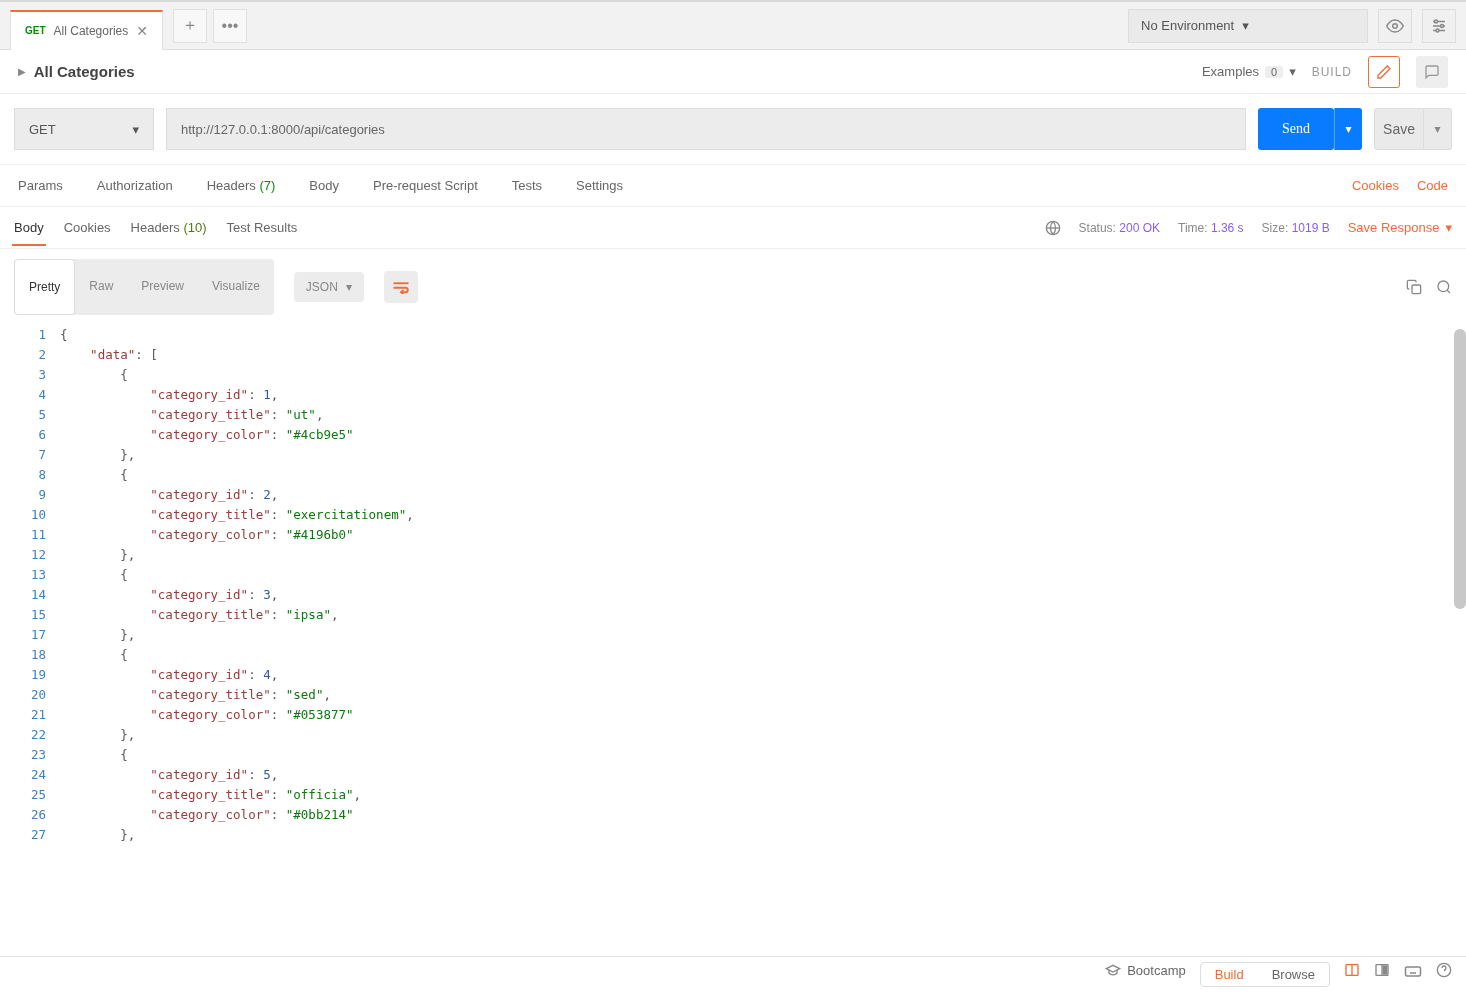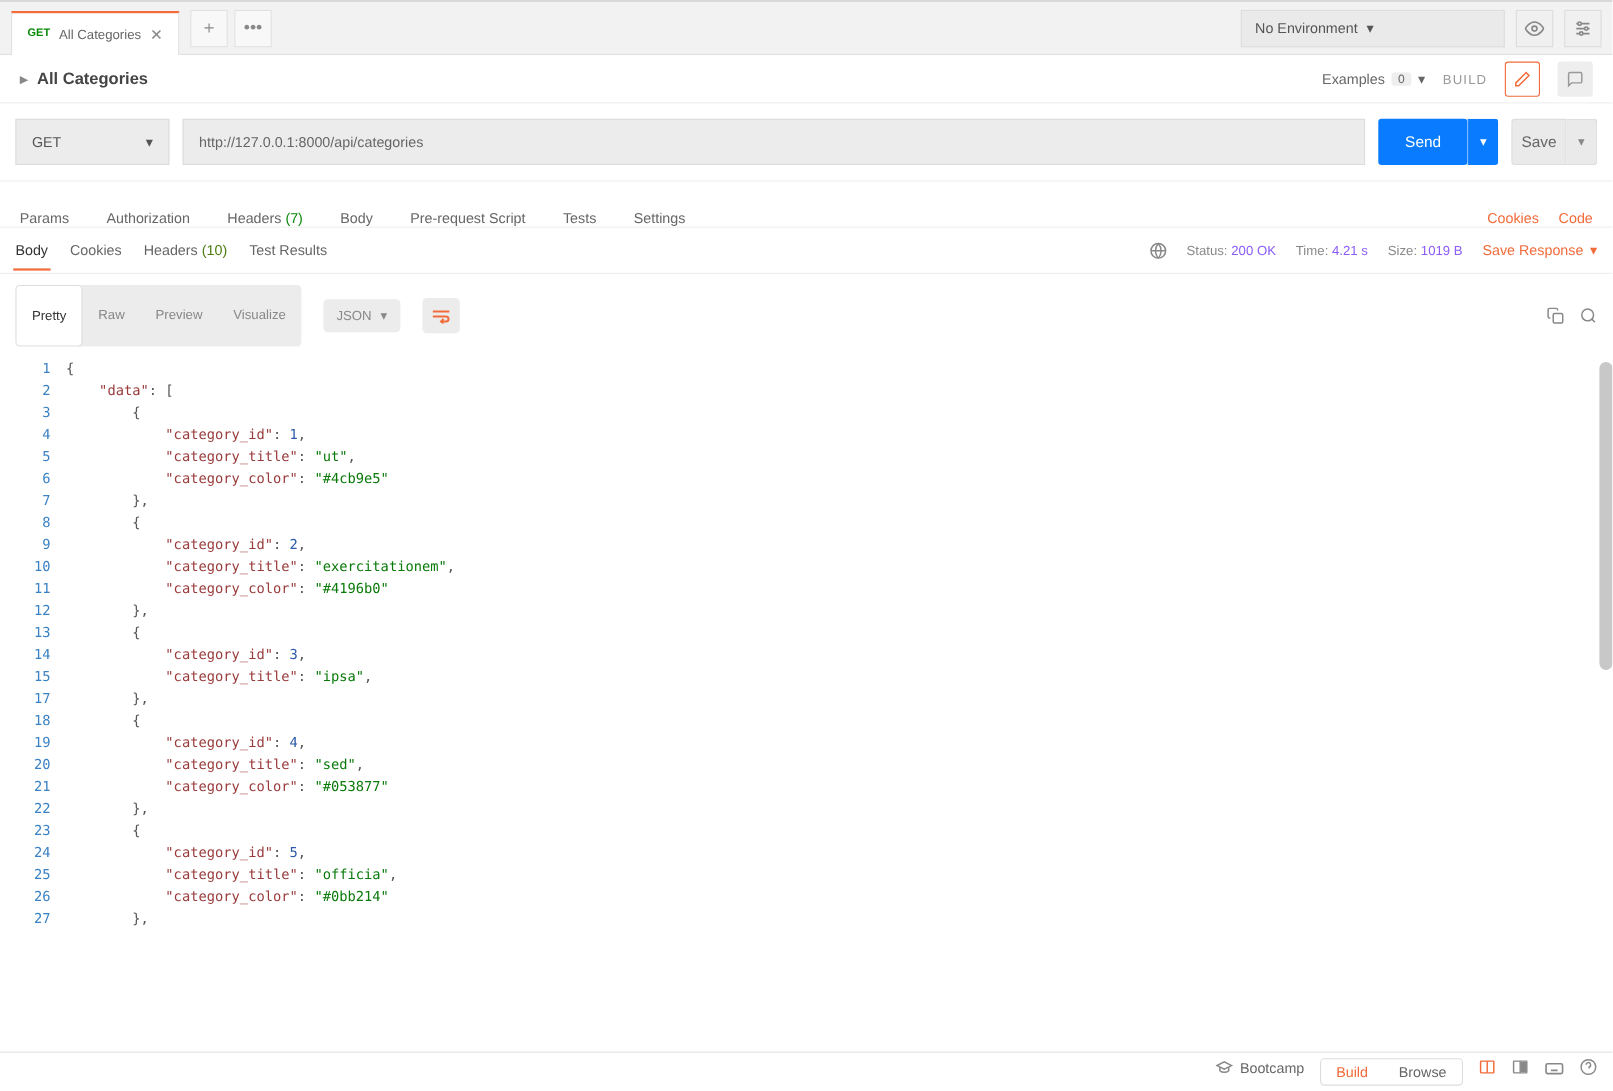--- a/index.html
+++ b/index.html
@@ -19,27 +19,27 @@
 .request-title { color: #444; font-size: 15px; font-weight: 600; }
 .rb-right { margin-left: auto; display: flex; align-items: center; gap: 16px; }
 .examples { display: flex; align-items: center; gap: 6px; color: #666; font-size: 13px; }
 .count-badge { background: #eee; border-radius: 3px; padding: 0 6px; font-size: 11px; }
 .build-link { color: #999; font-size: 12px; letter-spacing: 1px; }
 .edit-btn { width: 32px; height: 32px; border: 1px solid #f26b3a; display: flex; align-items: center; justify-content: center; color: #f26b3a; border-radius: 3px; }
 .comment-btn { width: 32px; height: 32px; background: #eee; display: flex; align-items: center; justify-content: center; color: #999; border-radius: 3px; }
 .url-row { display: flex; padding: 14px 14px; gap: 12px; border-bottom: 1px solid #eee; }
 .method-sel { background: #ececec; border: 1px solid #ddd; width: 140px; display: flex; align-items: center; padding: 0 14px; height: 42px; color: #555; font-size: 13px; justify-content: space-between; }
 .url-input { flex: 1; background: #ececec; border: 1px solid #ddd; height: 42px; padding: 0 14px; color: #666; font-size: 13px; display: flex; align-items: center; }
-.send-btn { background: #0a7cff; background: #0f7ef0; background: #0a7ef5; background: #097bff; color: #fff; height: 42px; padding: 0 24px; border: none; font-size: 14px; display: flex; align-items: center; border-radius: 3px; }
+.send-btn { background: #0a7cff; background: #0f7ef0; background: #0a7ef5; background: #097bff; color: #fff; height: 42px; padding: 0 24px; border: none; font-size: 14px; display: flex; align-items: center; border-radius: 3px; font-family: Liberation Serif, serif; }
 .send-wrap { display: flex; }
 .send-drop { background: #097bff; border-left: 1px solid rgba(255,255,255,.3); width: 28px; display: flex; align-items: center; justify-content: center; color: #fff; border-radius: 0 3px 3px 0; }
 .save-wrap { display: flex; }
 .save-btn { background: #eaeaea; border: 1px solid #ddd; height: 42px; padding: 0 8px; color: #666; font-size: 14px; display: flex; align-items: center; border-radius: 3px 0 0 3px; }
 .save-drop { background: #eaeaea; border: 1px solid #ddd; border-left: none; width: 28px; display: flex; align-items: center; justify-content: center; color: #888; border-radius: 0 3px 3px 0; }
-.req-tabs { display: flex; padding: 0 18px; height: 42px; align-items: flex-end; border-bottom: 1px solid #eee; gap: 34px; font-size: 13px; color: #666; }
+.req-tabs { display: flex; padding: 0 18px; height: 42px; align-items: center; border-bottom: 1px solid #eee; gap: 34px; font-size: 13px; color: #666; }
 .req-tabs .ct { color: #0a8a0a; }
 .req-tabs-right { margin-left: auto; display: flex; gap: 18px; }
 .req-tabs-right span { color: #f26b3a; }
 .resp-tabs { display: flex; padding: 0 14px; height: 42px; align-items: center; border-bottom: 1px solid #eee; gap: 20px; font-size: 13px; color: #666; }
 .resp-tabs .active { color: #333; position: relative; }
 .resp-tabs .active::after { content: ""; position: absolute; left: -2px; right: -2px; bottom: -11px; height: 2px; background: #f26b3a; }
 .resp-tabs .ct10 { color: #4d7c0f; }
 .status-area { margin-left: auto; display: flex; align-items: center; gap: 18px; font-size: 12px; }
 .status-area .lbl { color: #888; }
 .status-area .val-green { color: #8b5cf6; }
@@ -169,21 +169,21 @@
   <span>Test Results</span>
   <div class="status-area">
     <span class="globe-icon">
       <svg width="16" height="16" viewBox="0 0 24 24" fill="none" stroke="#888" stroke-width="2">
           <circle cx="12" cy="12" r="10"></circle>
           <line x1="2" y1="12" x2="22" y2="12"></line>
           <path d="M12 2a15 15 0 0 1 0 20M12 2a15 15 0 0 0 0 20"></path>
         </svg>
     </span>
     <span><span class="lbl">Status:</span> <span class="val-green">200 OK</span></span>
-    <span><span class="lbl">Time:</span> <span class="val-green">4.21 s</span></span>
+    <span><span class="lbl">Time:</span> <span class="val-green">1.36 s</span></span>
     <span><span class="lbl">Size:</span> <span class="val-green">1019 B</span></span>
     <span class="save-resp">
         <span>Save Response</span> 
         <span>▾</span>
       </span>
   </div>
 </div>
 
 <div class="pretty-row">
   <div class="pretty-tabs">

